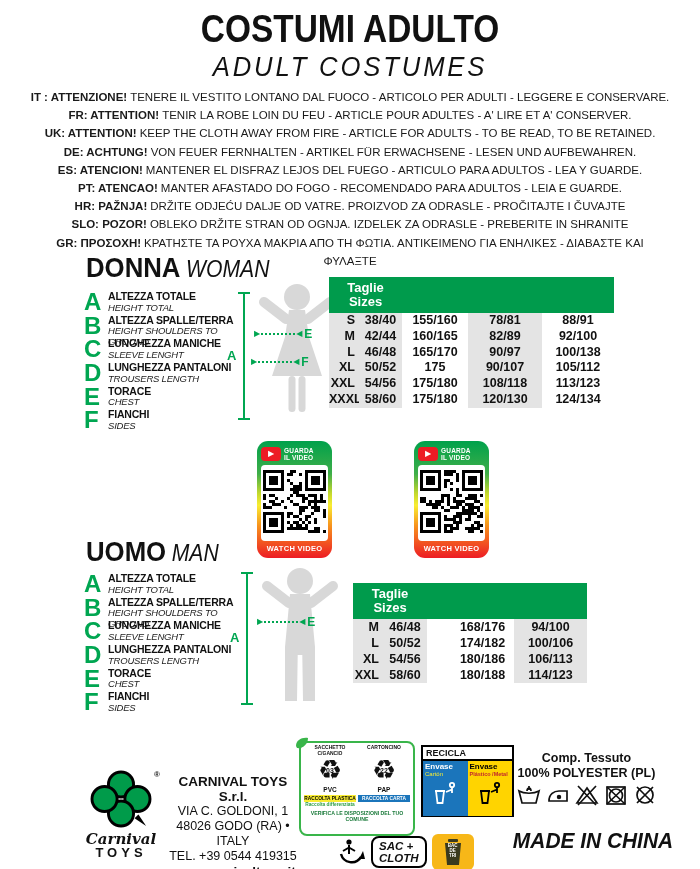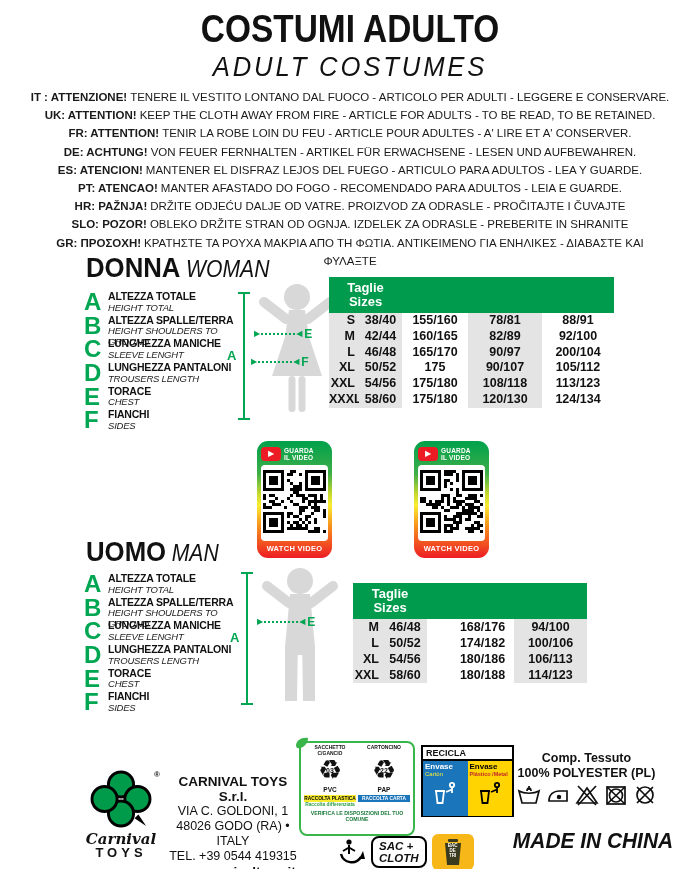--- a/index.html
+++ b/index.html
@@ -126,22 +126,22 @@
 </head>
 <body>
 
 <div class="page">
 
   <div class="abs title">COSTUMI ADULTO</div>
   <div class="abs subtitle">ADULT COSTUMES</div>
 
   <div class="abs warnings">
     <div><b>IT : ATTENZIONE!</b><span>TENERE IL VESTITO LONTANO DAL FUOCO - ARTICOLO PER ADULTI - LEGGERE E CONSERVARE.</span></div>
+    <div><b>FR: ATTENTION!</b><span>TENIR LA ROBE LOIN DU FEU - ARTICLE POUR ADULTES - A' LIRE ET A' CONSERVER.</span></div>
     <div><b>UK: ATTENTION!</b><span>KEEP THE CLOTH AWAY FROM FIRE - ARTICLE FOR ADULTS - TO BE READ, TO BE RETAINED.</span></div>
-    <div><b>FR: ATTENTION!</b><span>TENIR LA ROBE LOIN DU FEU - ARTICLE POUR ADULTES - A' LIRE ET A' CONSERVER.</span></div>
     <div><b>DE: ACHTUNG!</b><span>VON FEUER FERNHALTEN - ARTIKEL FÜR ERWACHSENE - LESEN UND AUFBEWAHREN.</span></div>
     <div><b>ES: ATENCION!</b><span>MANTENER EL DISFRAZ LEJOS DEL FUEGO - ARTICULO PARA ADULTOS - LEA Y GUARDE.</span></div>
     <div><b>PT: ATENCAO!</b><span>MANTER AFASTADO DO FOGO - RECOMENDADO PARA ADULTOS - LEIA E GUARDE.</span></div>
     <div><b>HR: PAŽNJA!</b><span>DRŽITE ODJEĆU DALJE OD VATRE. PROIZVOD ZA ODRASLE - PROČITAJTE I ČUVAJTE</span></div>
     <div><b>SLO: POZOR!</b><span>OBLEKO DRŽITE STRAN OD OGNJA. IZDELEK ZA ODRASLE - PREBERITE IN SHRANITE</span></div>
     <div><b>GR: ΠΡΟΣΟΧΗ!</b><span>ΚΡΑΤΗΣΤΕ ΤΑ ΡΟΥΧΑ ΜΑΚΡΙΑ ΑΠΟ ΤΗ ΦΩΤΙΑ. ΑΝΤΙΚΕΙΜΕΝΟ ΓΙΑ ΕΝΗΛΙΚΕΣ - ΔΙΑΒΑΣΤΕ ΚΑΙ ΦΥΛΑΞΤΕ</span></div>
   </div>
 
   <div class="abs sec-title" style="left:86px;top:252px;">
     <span>DONNA</span><span class="sub">WOMAN</span>
@@ -245,21 +245,21 @@
         <div class="td gray">42/44</div>
         <div class="td">160/165</div>
         <div class="td gray">82/89</div>
         <div class="td">92/100</div>
       </div>
     <div class="trow">
         <div class="td sz gray">L</div>
         <div class="td gray">46/48</div>
         <div class="td">165/170</div>
         <div class="td gray">90/97</div>
-        <div class="td">200/104</div>
+        <div class="td">100/138</div>
       </div>
     <div class="trow">
         <div class="td sz gray">XL</div>
         <div class="td gray">50/52</div>
         <div class="td">175</div>
         <div class="td gray">90/107</div>
         <div class="td">105/112</div>
       </div>
     <div class="trow">
         <div class="td sz gray">XXL</div>

